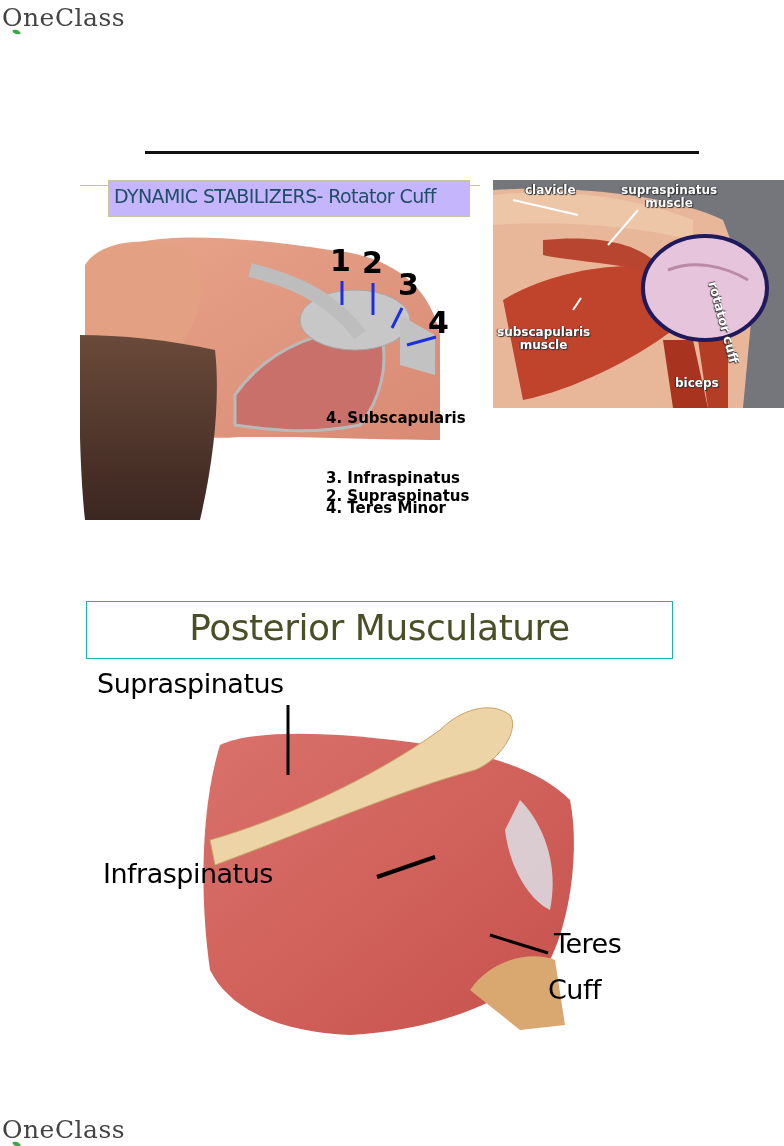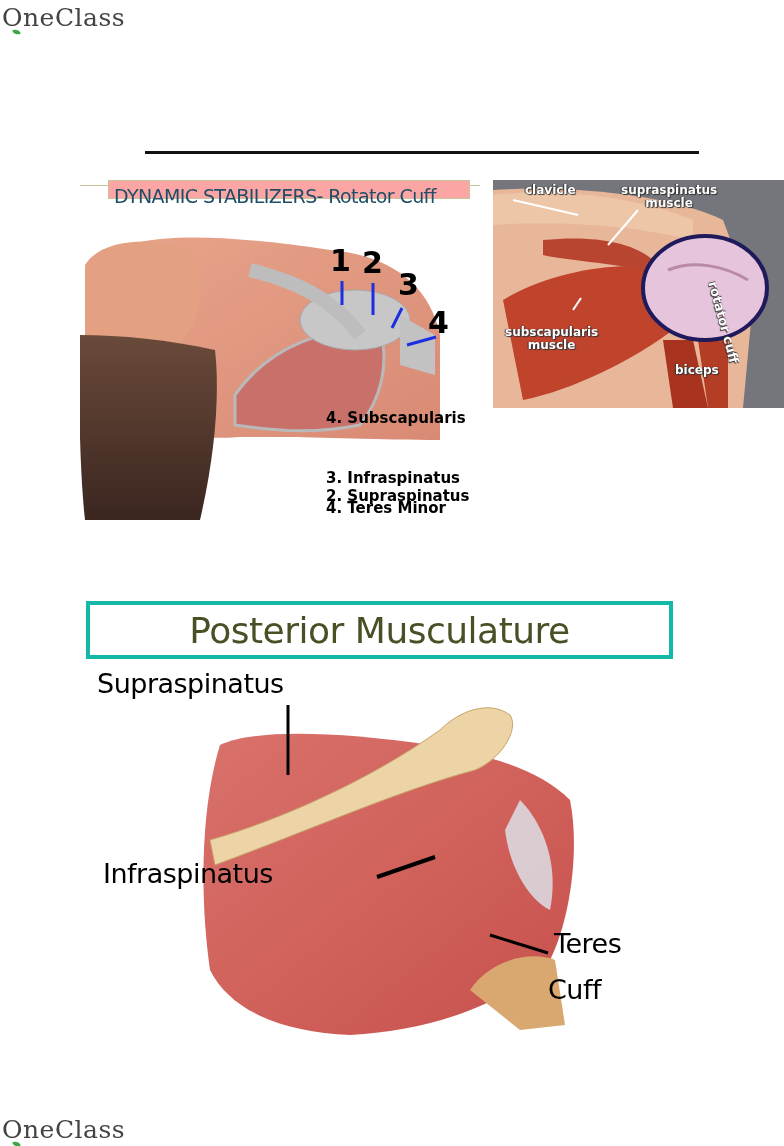--- a/index.html
+++ b/index.html
@@ -8,34 +8,34 @@
 
   
   .logo { font-family: "DejaVu Serif", serif; color: #444; font-size: 25px; letter-spacing: 0.5px; display: flex; align-items: flex-end; justify-content: center; }
   .logo .o { position: relative; display: inline-block; }
   .logo .leaf { position: absolute; left: 11px; top: -3px; width: 7px; height: 6px; background: #3aa845; border-radius: 0 6px 0 6px; transform: rotate(-20deg); }
 
   .rule { left: 145px; top: 151px; width: 554px; height: 3px; background: #111; }
 
   
   .tb1-line { top: 185px; height: 1px; background: #c9c49a; }
-  .tb1 { left: 108px; top: 180px; width: 362px; height: 19px; border: 1px solid #c9c49a; box-sizing: border-box; background: #fca5a5; }
+  .tb1 { left: 108px; top: 180px; width: 362px; height: 37px; border: 1px solid #c9c49a; box-sizing: border-box; background: #c4b5fd; }
   .tb1 span { position: absolute; left: 5px; top: 4px; font-size: 19px; color: #1f4e66; font-family: "DejaVu Sans", sans-serif; letter-spacing: -0.6px; white-space: nowrap; }
 
   
   .fig1 { left: 80px; top: 225px; width: 410px; height: 300px; }
   .numlabel { font-family: "DejaVu Sans", sans-serif; font-weight: bold; font-size: 30px; color: #000; }
   .legend-item { font-family: "DejaVu Sans", sans-serif; font-weight: bold; font-size: 15px; color: #000; white-space: nowrap; }
 
   
   .fig2 { left: 493px; top: 180px; width: 291px; height: 228px; background: #7a7c82; overflow: hidden; }
   .fig2 .lbl { font-family: "DejaVu Sans", sans-serif; font-weight: bold; color: #fff; text-shadow: 1px 1px 1px #333, -1px 0 1px #333; font-size: 12px; white-space: nowrap; line-height: 13px; text-align: center; }
 
   
-  .tb2 { left: 86px; top: 601px; width: 587px; height: 58px; border: 4px solid #14b8a6; box-sizing: border-box; background: #fff; text-align: center; }
+  .tb2 { left: 86px; top: 601px; width: 587px; height: 58px; border: 1px solid #14b8a6; box-sizing: border-box; background: #fff; text-align: center; }
   .tb2 span { display: inline-block; margin-top: 5px; font-size: 36px; color: #4a4f25; font-family: "DejaVu Sans", sans-serif; letter-spacing: -0.5px; }
 
   
   .fig3 { left: 190px; top: 670px; width: 470px; height: 370px; }
   .post-label { font-family: "DejaVu Sans", sans-serif; font-size: 27px; color: #000; white-space: nowrap; letter-spacing: -0.5px; }
 </style>
 </head>
 <body>
 
 <div class="abs logo" style="left:2px; top:3px;">
@@ -105,23 +105,23 @@
     <path d="M205,160 L235,160 L235,228 L215,228 Z" fill="#b43d25"></path>
     <ellipse cx="212" cy="108" rx="62" ry="52" fill="#e6c4dc" stroke="#1e1a5c" stroke-width="4"></ellipse>
     <path d="M175,90 C200,80 230,85 255,100" stroke="#b98aa5" stroke-width="3" fill="none"></path>
     <line x1="20" y1="20" x2="85" y2="35" stroke="#fff" stroke-width="2"></line>
     <line x1="145" y1="30" x2="115" y2="65" stroke="#fff" stroke-width="2"></line>
     <line x1="80" y1="130" x2="88" y2="118" stroke="#fff" stroke-width="2"></line>
   </svg>
   <div class="abs lbl" style="left:32px; top:4px;">clavicle</div>
   <div class="abs lbl" style="left:128px; top:4px; white-space:pre-line;">supraspinatus
 muscle</div>
-  <div class="abs lbl" style="left:12px; top:146px; white-space:pre-line;">subscapularis
+  <div class="abs lbl" style="left:4px; top:146px; white-space:pre-line;">subscapularis
 muscle</div>
-  <div class="abs lbl" style="left:182px; top:184px;">biceps</div>
+  <div class="abs lbl" style="left:182px; top:197px;">biceps</div>
   <div class="abs lbl" style="left:226px; top:100px; transform: rotate(75deg); transform-origin: left top; font-size:13px;">rotator cuff</div>
 </div>
 
 <div class="abs tb2">
   <span>Posterior Musculature</span>
 </div>
 
 <div class="abs fig3">
   <svg width="470" height="370" viewBox="0 0 470 370">
     <defs>

